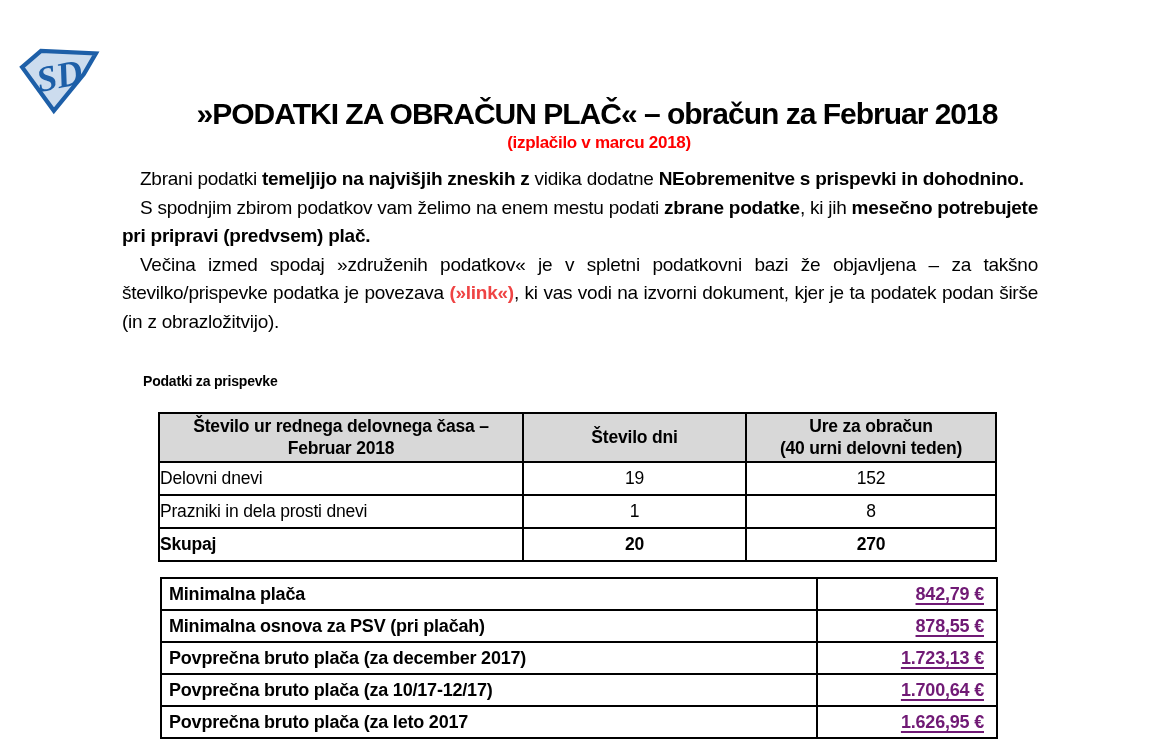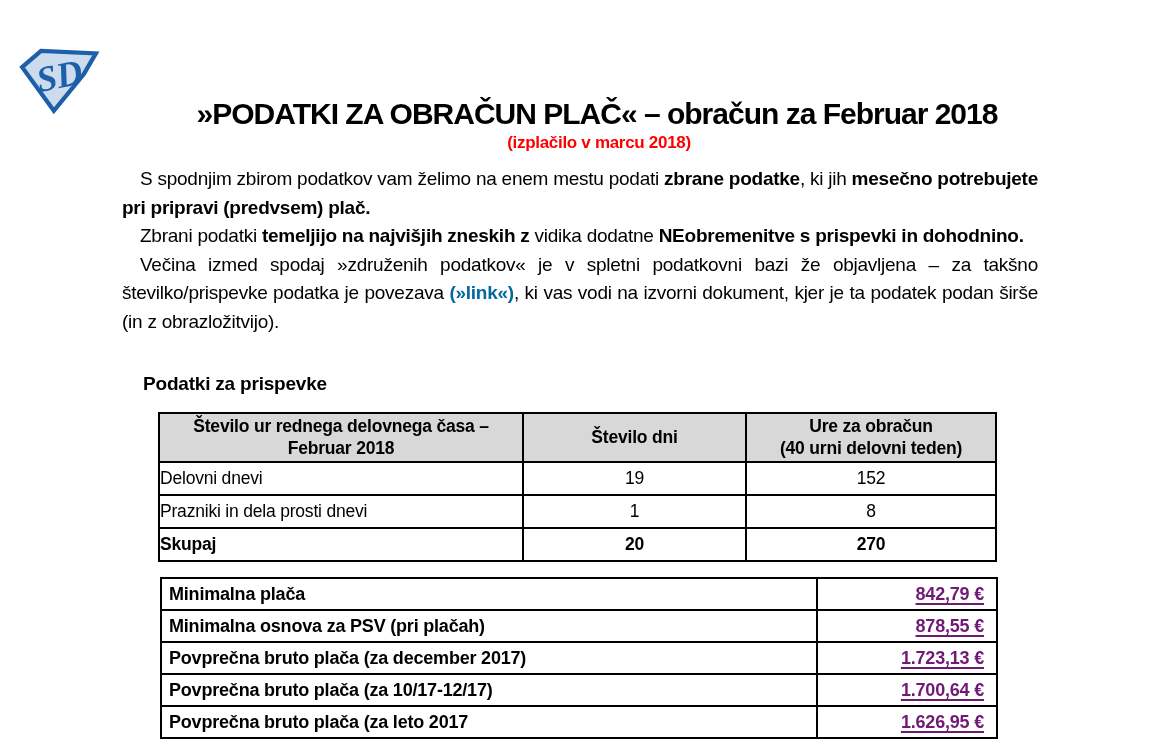--- a/index.html
+++ b/index.html
@@ -26,25 +26,25 @@
   }
 
   
   .bodytext {
     position:absolute; left:122px; top:165px; width:916px;
     font-size:19px; line-height:28.6px; letter-spacing:-0.25px;
     text-align:justify;
   }
   .bodytext p { margin:0; text-indent:18px; }
   .b { font-weight:bold; }
-  .navy { color:#0369a1; }
+  .navy { color:#ef4444; }
 
   .section-heading {
     position:absolute; left:143px; top:373px;
-    font-size:19px; font-weight:bold; letter-spacing:-0.2px;
+    font-size:14px; font-weight:bold; letter-spacing:-0.2px;
   }
 
   
   table { border-collapse:collapse; position:absolute; table-layout:fixed;
           font-size:17.5px; letter-spacing:-0.2px; }
   .t1 { left:158px; top:412px; width:837px; }
   .t1 th, .t1 td { border:2px solid #000; padding:0; }
   .t1 th { background:#D8D8D8; font-weight:bold; height:47px;
            text-align:center; vertical-align:middle; line-height:1.25; }
   .t1 td { height:31px; vertical-align:middle; }
@@ -69,22 +69,22 @@
   <svg viewBox="0 0 100 84" width="86" height="72">
     <path d="M7 27 L29 8 L93 11 L79 35 L44 78 Z" fill="#CCDCEE" stroke="#1D5FA8" stroke-width="5" stroke-linejoin="miter"></path>
     <text x="52" y="51" font-size="42" font-style="italic" font-weight="bold" fill="#1D5FA8" text-anchor="middle" transform="rotate(-12 52 44)" font-family="Liberation Serif, serif">SD</text>
   </svg>
 </div>
 
 <div class="doc-title">»PODATKI ZA OBRAČUN PLAČ« – obračun za Februar 2018</div>
 <div class="doc-subtitle">(izplačilo v marcu 2018)</div>
 
 <div class="bodytext">
+  <p><span>Zbrani podatki </span><span class="b">temeljijo na najvišjih zneskih z </span><span>vidika dodatne </span><span class="b">NEobremenitve s prispevki in dohodnino.</span></p>
   <p><span>S spodnjim zbirom podatkov vam želimo na enem mestu podati </span><span class="b">zbrane podatke</span><span>, ki jih </span><span class="b">mesečno potrebujete pri pripravi (predvsem) plač.</span></p>
-  <p><span>Zbrani podatki </span><span class="b">temeljijo na najvišjih zneskih z </span><span>vidika dodatne </span><span class="b">NEobremenitve s prispevki in dohodnino.</span></p>
   <p><span>Večina izmed spodaj »združenih podatkov« je v spletni podatkovni bazi že objavljena – za takšno številko/prispevke podatka je povezava </span><span class="b navy">(»link«)</span><span>, ki vas vodi na izvorni dokument, kjer je ta podatek podan širše (in z obrazložitvijo).</span></p>
 </div>
 
 <div class="section-heading">Podatki za prispevke</div>
 
 <table class="t1">
   <colgroup>
       <col style="width:364px">
       <col style="width:223px">
       <col style="width:250px">

